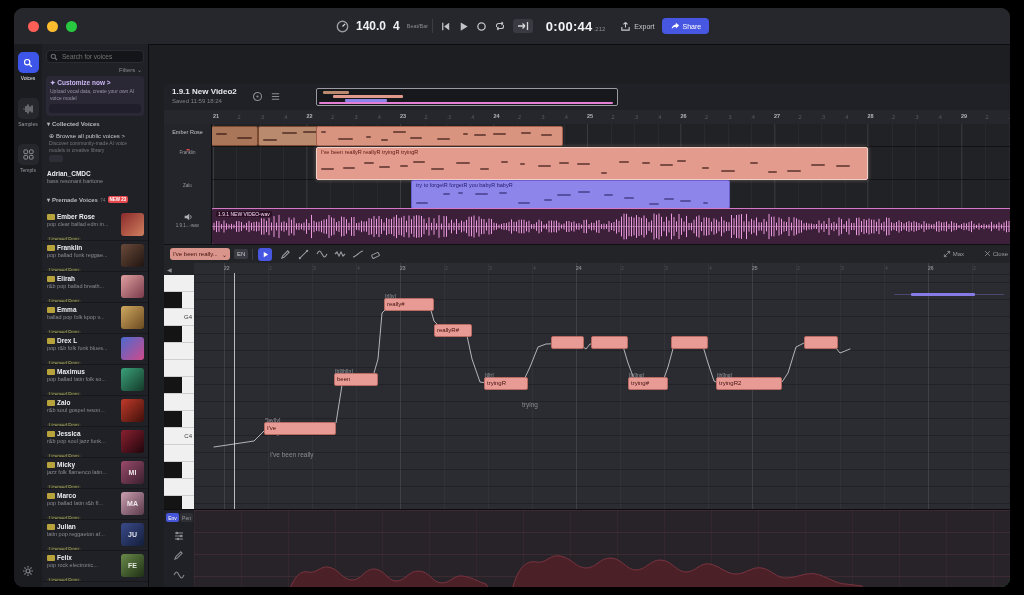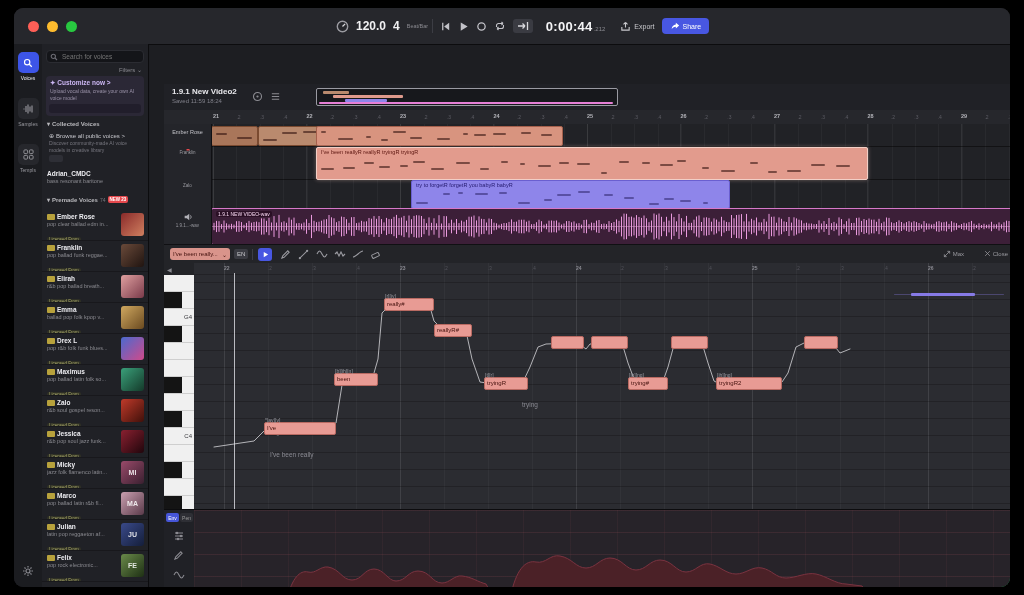--- a/index.html
+++ b/index.html
@@ -155,21 +155,21 @@
       <span class="tl" style="background:#febc2e"></span>
       <span class="tl" style="background:#28c840"></span>
     </div>
     <div class="transport">
       <span class="ticon">
             <svg width="13" height="13" viewBox="0 0 12 12">
               <circle cx="6" cy="6" r="4.8" fill="none" stroke="#9a9aa0" stroke-width="1.3"></circle>
               <path d="M6,6 L8.4,3.6" stroke="#d8d8dc" stroke-width="1.2"></path>
             </svg>
           </span>
-      <span class="tempo">120.0</span>
+      <span class="tempo">140.0</span>
       <span class="beats">4</span>
       <span class="beats-label">Beat/Bar</span>
       <span class="tsep"></span>
       <span class="ticon">
             <svg width="11" height="11" viewBox="0 0 12 12">
               <path d="M3,2 V10" stroke="currentColor" stroke-width="1.4"></path>
               <path d="M10,2 L4.5,6 L10,10 Z" fill="currentColor"></path>
             </svg>
           </span>
       <span class="ticon">

